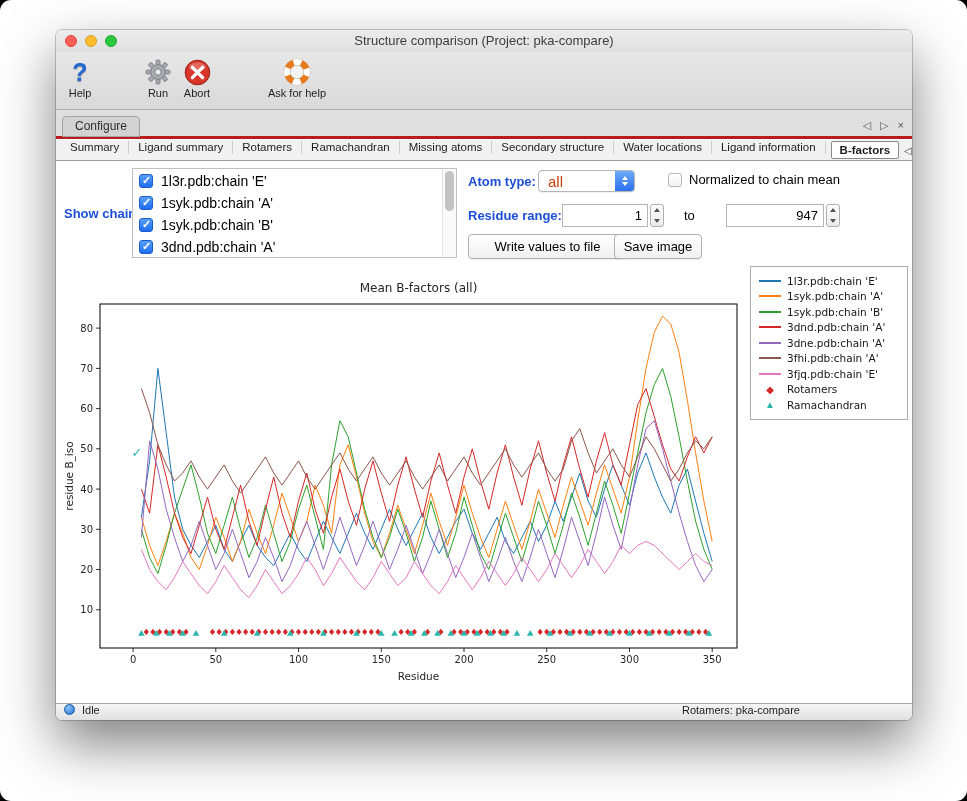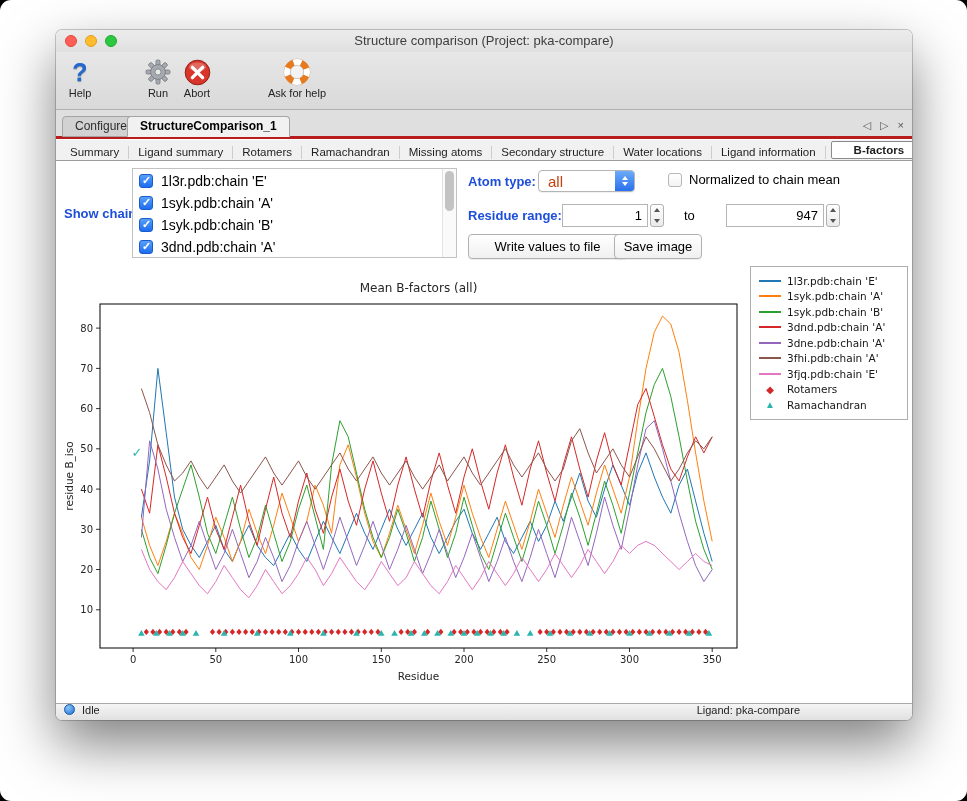--- a/index.html
+++ b/index.html
@@ -34,23 +34,23 @@
 
 .tabzone{position:absolute;top:80px;left:0;right:0;height:29px;background:#dfdfdf;border-bottom:3px solid #b91c1c}
 .tab1{position:absolute;bottom:-1px;height:21px;line-height:19px;padding:0 12px;font-size:12px;color:#2e2e2e;background:#d2d2d2;border:1px solid #a4a4a4;border-radius:4px 4px 0 0}
 .tab1.active{background:#f1f1f1;font-weight:bold;border-bottom-color:#f1f1f1;color:#000}
 #tab-configure{left:6px}
 #tab-sc1{left:71px}
 .tabnav{position:absolute;right:8px;bottom:4px;display:flex;gap:9px;color:#555;font-size:11px;line-height:14px}
 .tabnav span{cursor:default}
 
 .tabs2{position:absolute;top:110px;left:0;right:0;height:21px;background:#f1f1f1;border-bottom:1px solid #9c9c9c;display:flex;align-items:center;padding-left:5px}
-#section-tab-list{display:flex;align-items:flex-end}
+#section-tab-list{display:flex;align-items:flex-start}
 .tab2{font-size:11.5px;color:#1e1e1e;padding:0 9px;border-right:1px solid #cdcdcd;line-height:13px;white-space:nowrap}
-.tab2.active{font-weight:bold;border:1px solid #8a8a8a;background:#fff;border-radius:2px;padding:1px 22px;margin:0 5px;line-height:14px}
+.tab2.active{font-weight:bold;border:1px solid #8a8a8a;background:#fff;border-radius:2px;padding:1px 8px;margin:0 5px;line-height:14px}
 .tabs2-arrows{margin-left:auto;display:flex;gap:11px;color:#444;font-size:10px;padding-right:10px}
 
 .content{position:absolute;top:132px;left:0;right:0;bottom:17px;background:#fff}
 .lbl{position:absolute;font-weight:bold;font-size:13px;color:#1d4ed8;white-space:nowrap}
 #show-chains-label{left:8px;top:44px}
 .chainlist{position:absolute;left:76px;top:6px;width:325px;height:90px;border:1px solid #c2c2c2;background:#fff;overflow:hidden}
 #chain-rows{position:absolute;inset:1px 15px 0 0}
 .chainrow{display:flex;align-items:center;height:22px;padding-left:6px;gap:8px}
 .cb{width:14px;height:14px;border-radius:3px;flex:0 0 auto;position:relative}
 .cb.on{background:linear-gradient(#58a0f8,#1d6cf0);border:1px solid #1a5cce}
@@ -166,21 +166,20 @@
           <circle cx="14" cy="14" r="9.8" fill="none" stroke="#ffffff" stroke-width="6.4" stroke-dasharray="7.7 7.7" stroke-dashoffset="3.8"></circle>
           <circle cx="14" cy="14" r="6.6" fill="none" stroke="#c5c5c5" stroke-width="0.8"></circle>
         </svg>
       </span>
       <span class="tlabel">Ask for help</span>
     </div>
   </div>
 
   <div class="tabzone">
     <div class="tab1" id="tab-configure">Configure</div>
-    <div class="tab1 active" id="tab-sc1">StructureComparison_1</div>
     <div class="tabnav">
       <span>◁</span>
       <span>▷</span>
       <span>×</span>
     </div>
   </div>
 
   <div class="tabs2">
     <div id="section-tab-list">
         <div class="tab2">Summary</div>
@@ -444,16 +443,16 @@
           <span class="lg-mark" style="color: rgb(42, 181, 173);">▲</span>
           <span class="lg-label">Ramachandran</span>
         </div>
       </div>
 
   </div>
 
   <div class="statusbar">
     <span class="sdot"></span>
     <span>Idle</span>
-    <span class="sright">Ligand: pka-compare</span>
+    <span class="sright">Rotamers: pka-compare</span>
   </div>
 
 </div>
 
 </body></html>

